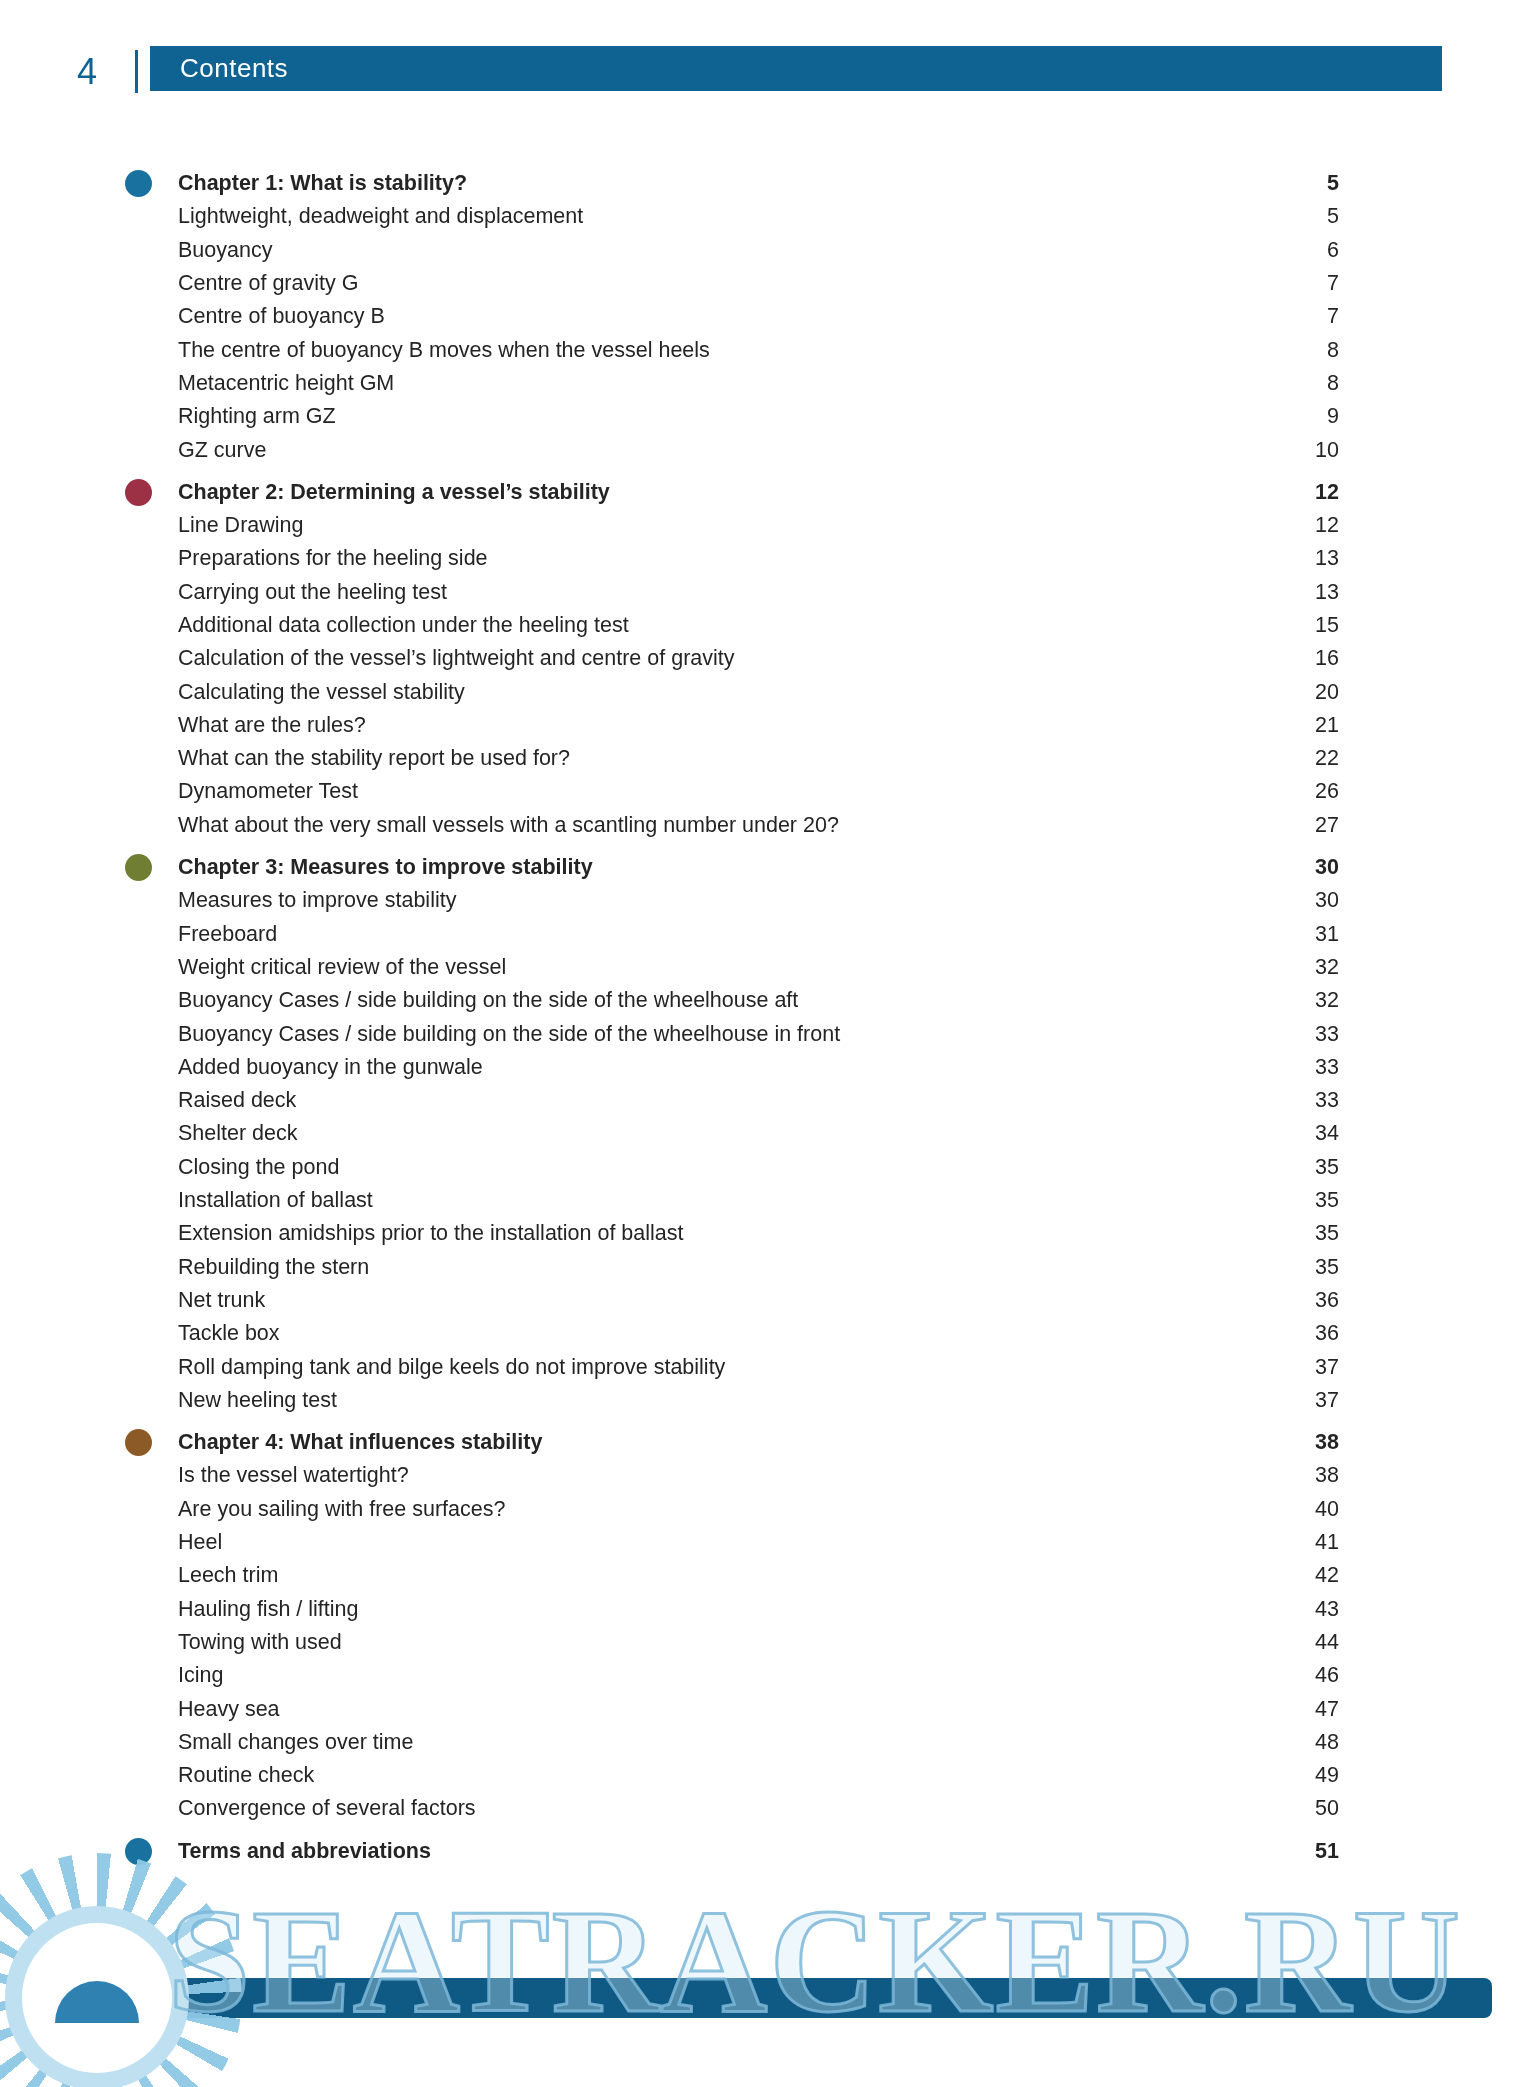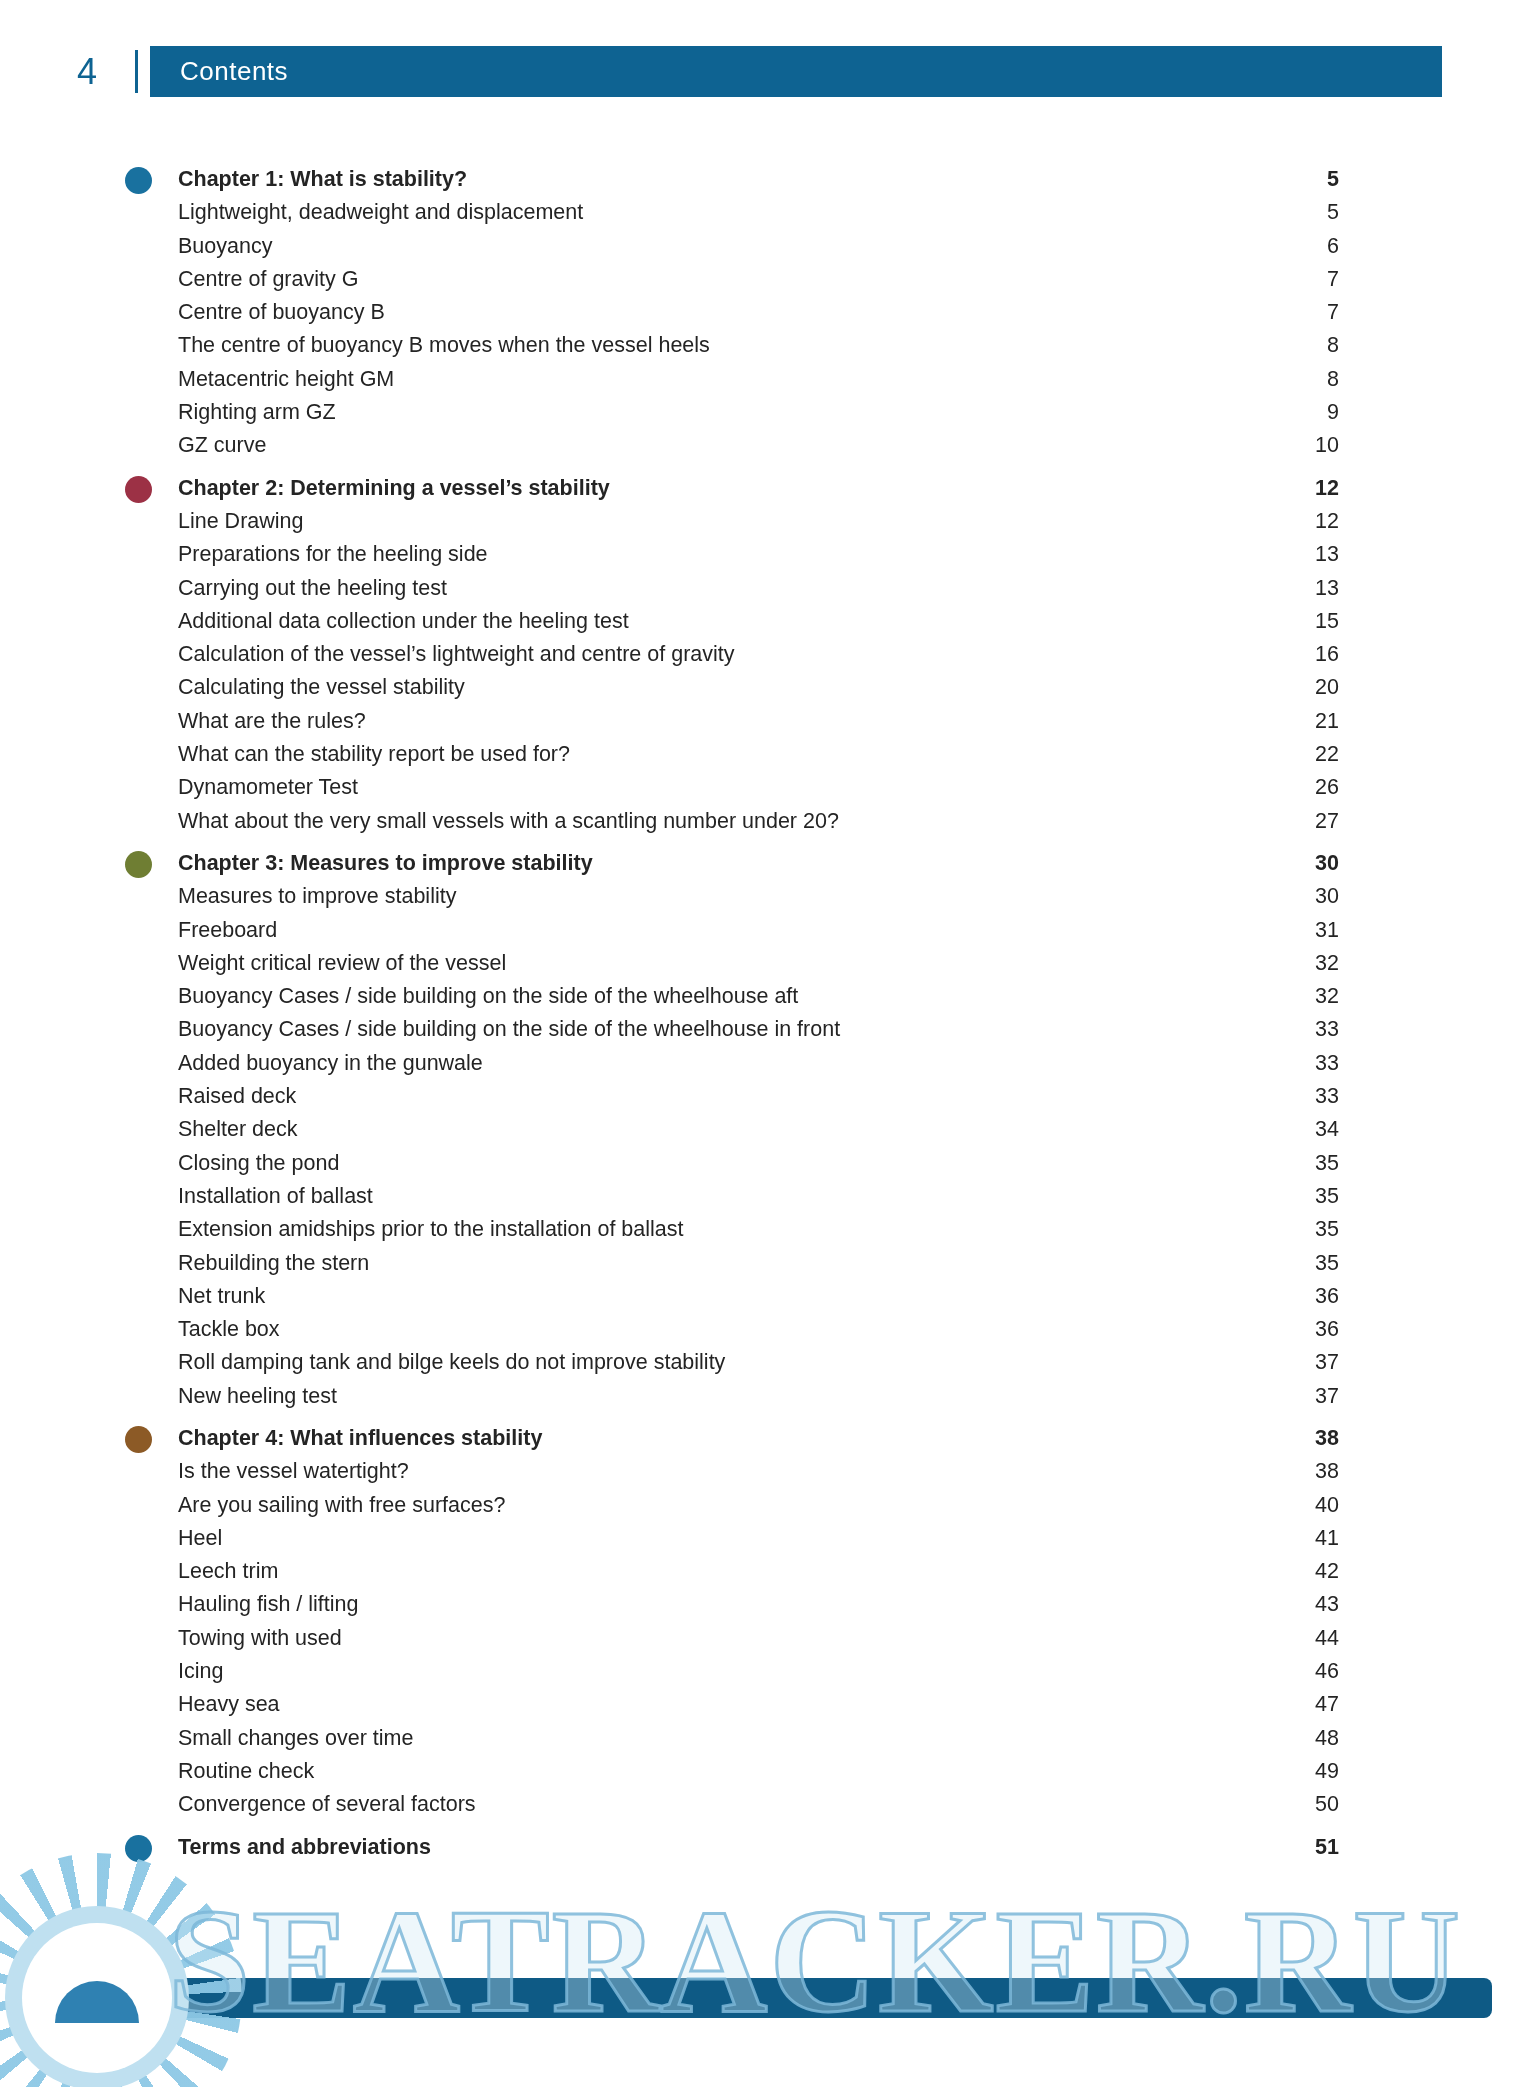--- a/index.html
+++ b/index.html
@@ -13,34 +13,34 @@
 
   
   .page-header { position:absolute; top:46px; left:0; width:100%; height:51px; }
   .pagenum {
     position:absolute; left:56px; top:0; height:51px; width:62px;
     display:flex; align-items:center; justify-content:center;
     font-size:36px; color:#0e6392;
   }
   .header-sep { position:absolute; left:135px; top:4px; height:43px; width:3px; background:#0e6392; }
   .header-bar {
-    position:absolute; left:150px; top:0; width:1292px; height:51px;
+    position:absolute; left:150px; top:0; width:1292px; height:45px;
     background:#0e6392; color:#ffffff;
     display:flex; align-items:center; padding-left:30px;
     font-size:26px; letter-spacing:0.5px;
   }
 
   
   .toc {
     position:absolute; top:167px; left:125px; width:1214px; z-index:2;
     color:#242424; font-size:21.5px;
   }
   .toc-section { margin-top:9px; }
   .toc-section:first-child { margin-top:0; }
-  .row { display:flex; align-items:flex-start; height:33.3px; }
+  .row { display:flex; align-items:center; height:33.3px; }
   .bullet {
     width:27px; height:27px; border-radius:50%;
     flex:0 0 27px; margin-right:26px; background:#19719f;
   }
   .label { white-space:nowrap; }
   .chapter-row .label, .chapter-row .pg { font-weight:bold; }
   .entry-row { padding-left:53px;gap:40px; }
   .pg { margin-left:auto; text-align:right; min-width:52px; }
 
   

